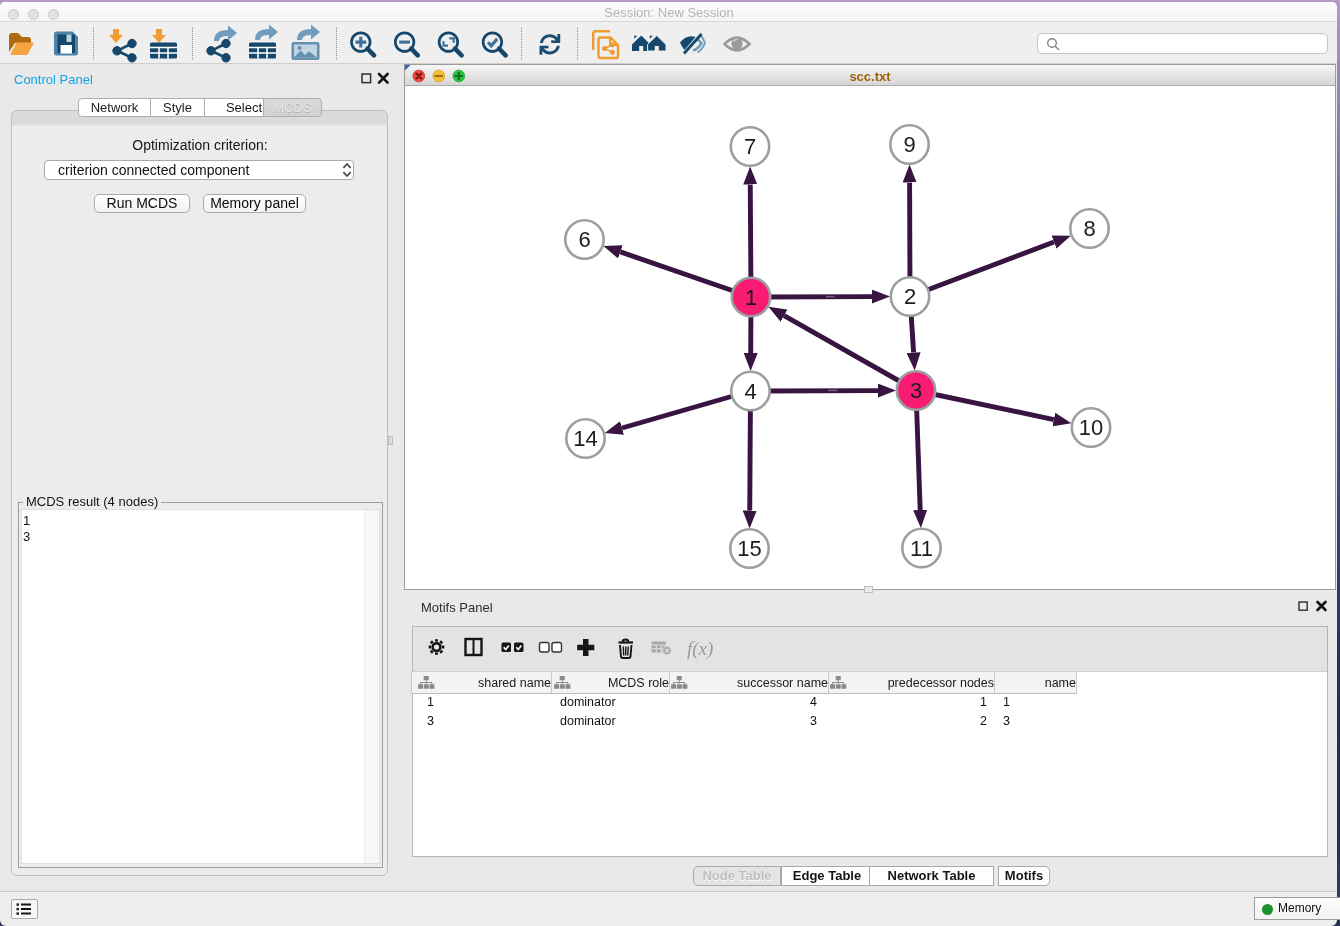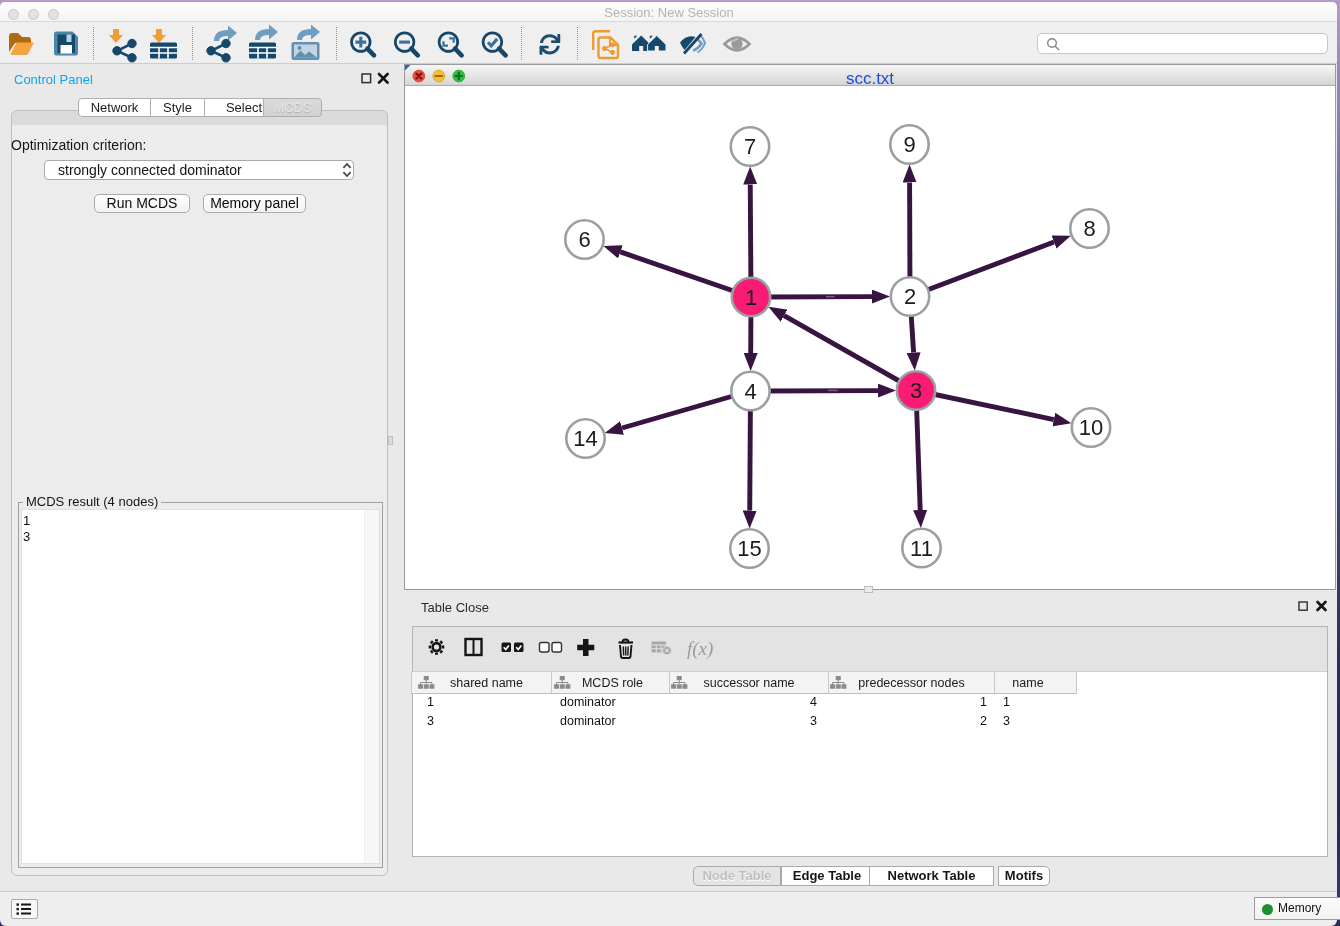--- a/index.html
+++ b/index.html
@@ -14,36 +14,36 @@
 #wtitle{position:absolute;top:5px;left:469px;width:400px;text-align:center;font-size:13px;color:#b5b3b5}
 
 #toolbar{position:absolute;left:0;top:22px;width:1337px;height:42px;background:#efefef;border-bottom:1px solid #cdcdcd}
 .tsep{position:absolute;top:27px;height:33px;width:0;border-left:1px dotted #8f8f8f}
 #search{position:absolute;left:1037px;top:33px;width:291px;height:21px;background:#fff;border:1px solid #c6c6c6;border-radius:5px}
 
 #cptitle{position:absolute;left:14px;top:72px;font-size:13px;color:#0ea5e9}
 #cppanel{position:absolute;left:11px;top:110px;width:377px;height:766px;border:1px solid #bfbfbf;border-radius:6px;background:linear-gradient(#dbdbdb 0,#dbdbdb 13px,#ececec 15px)}
 .tab{position:absolute;top:98px;height:19px;background:#fff;border:1px solid #aeaeae;font-size:13px;color:#1c1c1c;text-align:center;line-height:17px}
 .tabsel{background:linear-gradient(#dadada,#d2d2d2);color:#e6e6e6;text-shadow:0 1px 1px #b0b0b0}
-#optlbl{position:absolute;left:11px;top:137px;width:378px;text-align:left;font-size:14px;color:#151515}
+#optlbl{position:absolute;left:11px;top:137px;width:378px;text-align:center;font-size:14px;color:#151515}
 #combo{position:absolute;left:44px;top:160px;width:310px;height:20px;background:#fff;border:1px solid #a9a9a9;border-radius:4px;font-size:14px;line-height:18px;padding-left:13px;color:#111}
 .btn{position:absolute;top:194px;height:19px;background:linear-gradient(#fff,#f2f2f2);border:1px solid #ababab;border-radius:5px;font-size:14px;text-align:center;line-height:17px;color:#0a0a0a}
 #fieldset{position:absolute;left:18px;top:502px;width:365px;height:366px;border:1px solid #9f9f9f}
 #fslegend{position:absolute;left:23px;top:494px;font-size:13px;color:#151515;background:#ececec;padding:0 3px}
 #fsinner{position:absolute;left:21px;top:509px;width:359px;height:355px;background:#fff;border:1px solid #e0e0e0}
 #fsscroll{position:absolute;left:364px;top:510px;width:15px;height:353px;background:#f7f7f7;border-left:1px solid #ededed}
 
 #scc{position:absolute;left:404px;top:64px;width:932px;height:526px;border:1px solid #9b9b9b;background:#fff}
 #scctb{position:absolute;left:0;top:0;width:930px;height:21px;background:linear-gradient(#f6f6f6,#d5d5d5);border-bottom:1px solid #ababab}
-#scctitle{position:absolute;left:0;top:4px;width:930px;text-align:center;font-size:17px;font-weight:400;color:#1d4ed8}
+#scctitle{position:absolute;left:0;top:4px;width:930px;text-align:center;font-size:13px;font-weight:700;color:#a16207}
 
 #tptitle{position:absolute;left:421px;top:600px;font-size:13px;color:#2b2b2b}
 #tpinner{position:absolute;left:412px;top:626px;width:916px;height:231px;border:1px solid #b5b5b5;background:#fff}
 #tptools{position:absolute;left:0;top:0;width:914px;height:45px;background:#e3e3e3;border-bottom:1px solid #cfcfcf}
-.th{position:absolute;top:672px;height:22px;background:#f3f3f3;border-right:1px solid #c9c9c9;border-bottom:1px solid #bdbdbd;font-size:12.5px;color:#1a1a1a;text-align:center;line-height:22px}
+.th{position:absolute;top:672px;height:22px;background:#f3f3f3;border-right:1px solid #c9c9c9;border-bottom:1px solid #bdbdbd;font-size:12.5px;color:#1a1a1a;text-align:right;line-height:22px}
 .td{position:absolute;font-size:12.5px;color:#111;height:17px;line-height:17px}
 .btab{position:absolute;top:866px;height:20px;background:#fff;border:1px solid #a9a9a9;font-size:13px;font-weight:700;color:#161616;text-align:center;line-height:18px}
 
 #status{position:absolute;left:0;top:891px;width:1337px;height:35px;background:#eee;border-top:1px solid #c9c9c9;border-bottom-left-radius:6px;border-bottom-right-radius:6px}
 #bluecorner{position:absolute;left:0;top:919px;width:8px;height:7px;background:#30355e}
 #bluecorner2{position:absolute;right:0px;top:918px;width:10px;height:8px;background:#233058}
 #memb{position:absolute;left:1254px;top:897px;width:89px;height:23px;background:linear-gradient(#fcfcfc,#f2f2f2);border:1px solid #9c9c9c;font-size:12px;color:#111;line-height:21px}
 #listb{position:absolute;left:11px;top:899px;width:27px;height:20px;background:#f7f7f7;border:1px solid #ababab;border-radius:2px}
 </style></head>
 <body>
@@ -188,21 +188,21 @@
 <rect x="7" y="5" width="8.6" height="8.6" fill="none" stroke="#2e2e2e" stroke-width="1.5"></rect>
 <path d="M24,5 l8.6,8.6 M32.6,5 l-8.6,8.6" stroke="#141414" stroke-width="2.7" stroke-linecap="round"></path>
 </svg>
 <div id="cppanel"></div>
 <div class="abs" style="left:388px;top:436px;width:5px;height:9px;background:#dcdcdc;border:1px solid #bdbdbd"></div>
 <div class="tab" style="left:78px;width:73px;border-radius:4px 0 0 4px">Network</div>
 <div class="tab" style="left:150px;width:55px">Style</div>
 <div class="tab" style="left:204px;width:80px">Select</div>
 <div class="tab tabsel" style="left:263px;width:59px;border-radius:0 4px 4px 0">MCDS</div>
 <div id="optlbl">Optimization criterion:</div>
-<div id="combo">strongly connected dominator</div>
+<div id="combo">criterion connected component</div>
 <svg class="abs" style="left:338px;top:162px" width="18" height="16" viewBox="0 0 18 16">
     <path d="M5.4,5.8 l3.6,-3.8 3.6,3.8 M5.4,10.2 l3.6,3.8 3.6,-3.8" fill="none" stroke="#4a4a4a" stroke-width="1.8"></path>
   </svg>
 <div class="btn" style="left:94px;width:96px">Run MCDS</div>
 <div class="btn" style="left:203px;width:103px">Memory panel</div>
 <div id="fieldset"></div>
 <div id="fsinner"></div>
 <div id="fsscroll"></div>
 <div id="fslegend">MCDS result (4 nodes)</div>
 <div class="td" style="left:23px;top:512px;font-size:13px">1</div>
@@ -270,21 +270,21 @@
         <text x="750.5" y="398.8">4</text>
       <text x="585.5" y="446.3">14</text>
         <text x="1091" y="435.3">10</text>
       <text x="749.5" y="556.3">15</text>
         <text x="921.5" y="555.8">11</text>
     </g>
   </svg>
 </div>
 <div class="abs" style="left:864px;top:586px;width:9px;height:7px;background:#ececec;border:1px solid #bfbfbf"></div>
 
-<div id="tptitle">Table Close</div>
+<div id="tptitle">Motifs Panel</div>
 <svg class="abs" style="left:1292px;top:597px" width="40" height="18" viewBox="0 0 40 18">
 <rect x="7" y="5" width="8.2" height="8.2" fill="none" stroke="#2e2e2e" stroke-width="1.4"></rect>
 <path d="M25.5,5 l8,8 M33.5,5 l-8,8" stroke="#141414" stroke-width="2.6" stroke-linecap="round"></path>
 </svg>
 <div id="tpinner">
     <div id="tptools"></div>
   </div>
 <svg class="abs" style="left:412px;top:626px" width="916" height="46" viewBox="0 0 916 46">
 
 <g transform="translate(24.5,21)">

